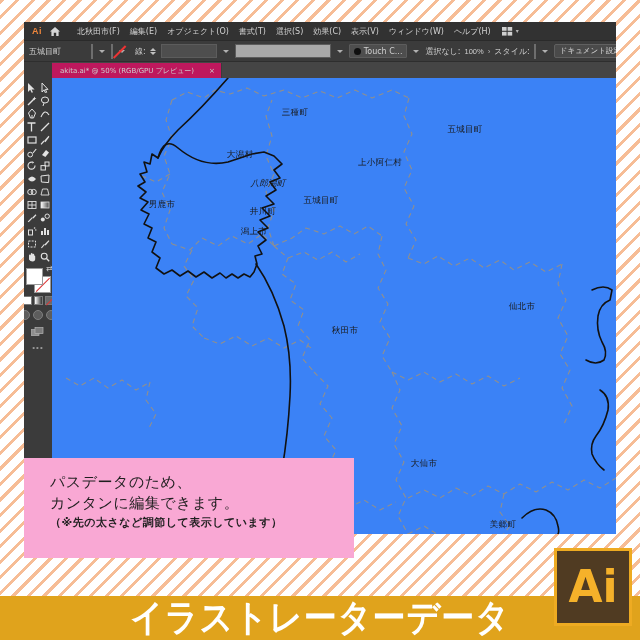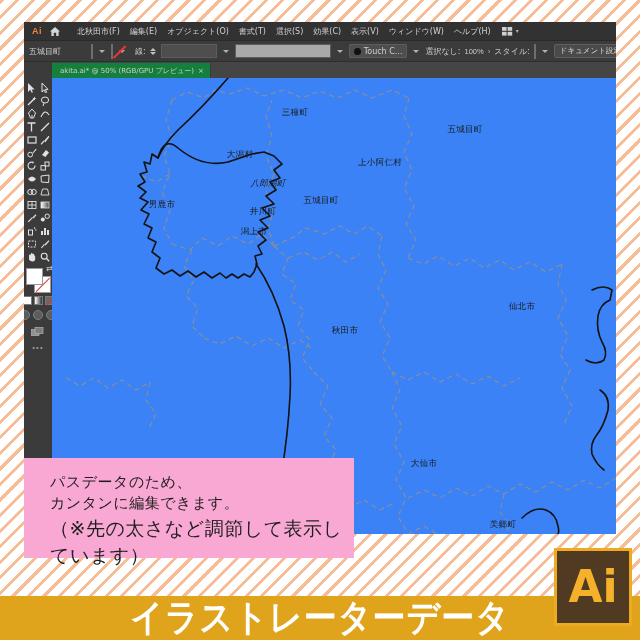--- a/index.html
+++ b/index.html
@@ -90,21 +90,21 @@
   }
   .num{color:#cfcfcf;font-size:7.5px;text-align:center;}
   .arrow-r{color:#b4b4b4;font-size:8px;}
 
   .tabrow{
     height:16px;background:#454545;display:flex;align-items:flex-end;
     border-top:1px solid #2e2e2e;
   }
   .tabrow .pad{width:28px;height:100%;background:#3b3b3b;}
   .doc-tab{
-    height:15px;background:#15803d;display:flex;align-items:center;gap:4px;
+    height:15px;background:#be185d;display:flex;align-items:center;gap:15px;
     padding:0 6px 0 8px;border-right:1px solid #3b3b3b;
   }
   .doc-tab span{color:#cdcdcd;font-size:7px;white-space:nowrap;
     font-family:"DejaVu Sans","Liberation Sans",sans-serif;}
   .tab-close{color:#bbbbbb;font-size:7px;}
 
   .workspace{display:flex;height:458px;background:#535353;}
   .toolbar{
     width:28px;background:#3b3b3b;padding-top:3px;display:flex;flex-direction:column;
     align-items:center;
@@ -148,21 +148,21 @@
 
   
   #caption{
     position:absolute;left:24px;top:458px;width:330px;height:100px;background:#f9a8d4;
     padding:14px 0 0 26px;box-sizing:border-box;
   }
   #caption div{
     color:#1f1f1f;font-size:15px;line-height:1.42;letter-spacing:.5px;
     font-family:"DejaVu Sans","Liberation Sans",sans-serif;
   }
-  #caption div.small{font-size:19px;}
+  #caption div.small{font-size:11px;font-weight:bold;}
 
   
   #banner{
     position:absolute;left:0;bottom:0;width:640px;height:44px;background:#e0a31c;
     display:flex;align-items:center;justify-content:center;
   }
   #banner span{
     color:#ffffff;font-size:33px;font-weight:bold;letter-spacing:1px;
     font-family:"DejaVu Sans","Liberation Sans",sans-serif;
     transform:scaleY(1.12);

